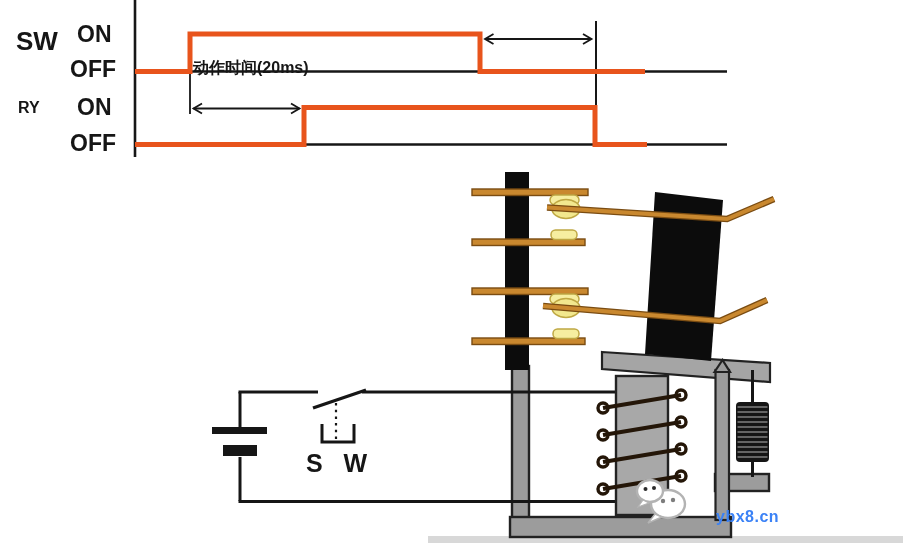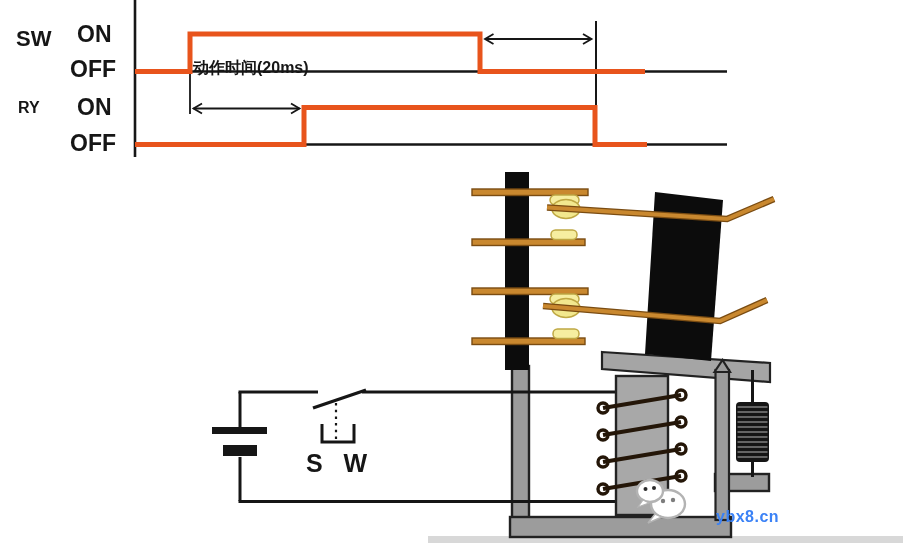--- a/index.html
+++ b/index.html
@@ -151,21 +151,21 @@
     <polygon points="655,514 648,523 662,517" fill="#ffffff" stroke="#b3b3b3" stroke-width="1.5"></polygon>
     <circle cx="663" cy="501" r="2.2" fill="#7d7d7d"></circle>
     <circle cx="673" cy="500" r="2.2" fill="#7d7d7d"></circle>
     <ellipse cx="650" cy="491" rx="13" ry="11" fill="#ffffff" stroke="#b3b3b3" stroke-width="2.4"></ellipse>
     <polygon points="643,500 638,507 649,503" fill="#ffffff" stroke="#b3b3b3" stroke-width="1.2"></polygon>
     <circle cx="645.5" cy="489" r="2" fill="#2b2b2b"></circle>
     <circle cx="654" cy="488" r="2" fill="#2b2b2b"></circle>
   </g>
 </svg>
 
-  <div class="lbl b" style="left:16px;top:28px;font-size:22px;">SW</div>
+  <div class="lbl b" style="left:16px;top:28px;font-size:26px;">SW</div>
   <div class="lbl b" style="left:77px;top:23px;font-size:23px;">ON</div>
   <div class="lbl b" style="left:70px;top:58px;font-size:23px;">OFF</div>
   <div class="lbl b" style="left:18px;top:100px;font-size:16px;">RY</div>
   <div class="lbl b" style="left:77px;top:96px;font-size:23px;">ON</div>
   <div class="lbl b" style="left:70px;top:132px;font-size:23px;">OFF</div>
 
   <div class="lbl cjk" style="left:193px;top:60px;font-size:16px;">动作时间(20ms)</div>
 
   <div class="lbl b" style="left:306px;top:451px;font-size:25px;letter-spacing:7px;">S W</div>
 

